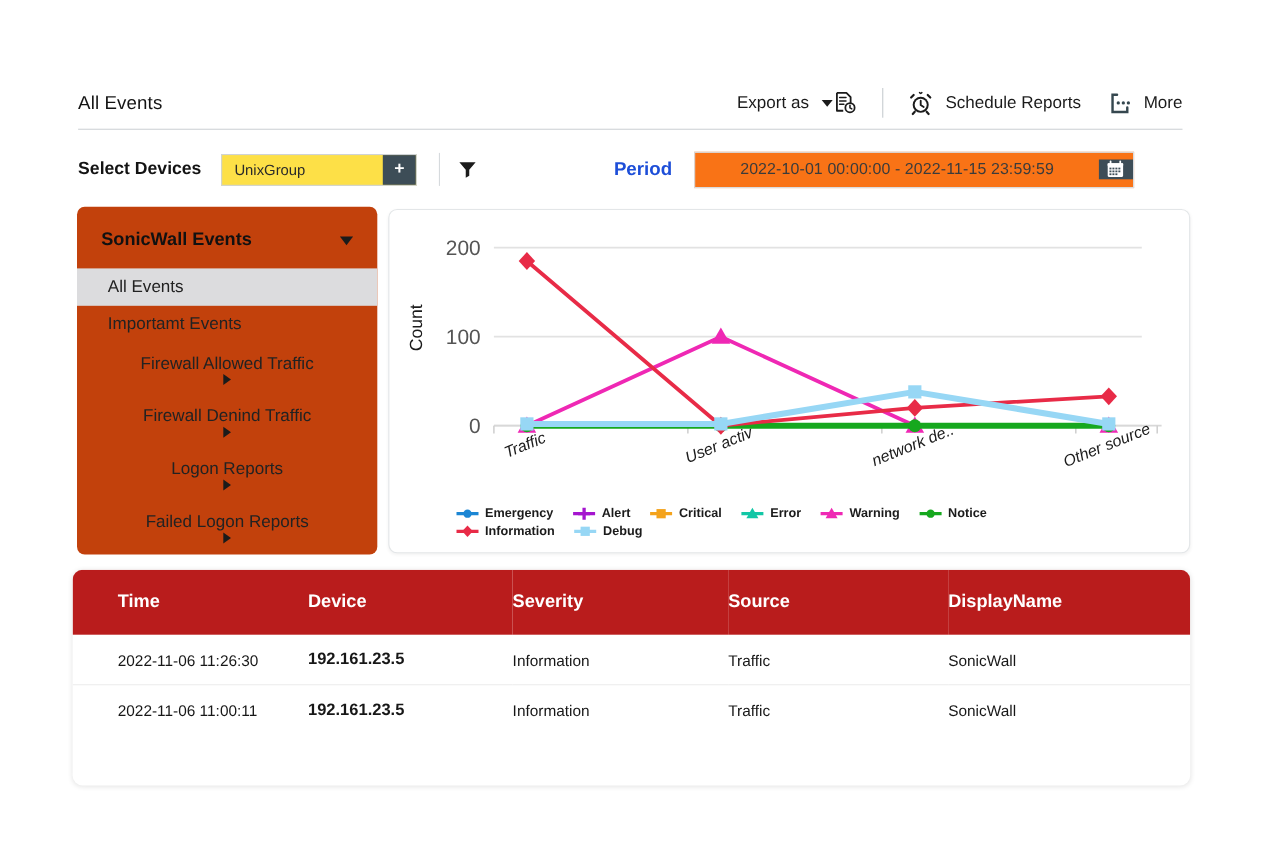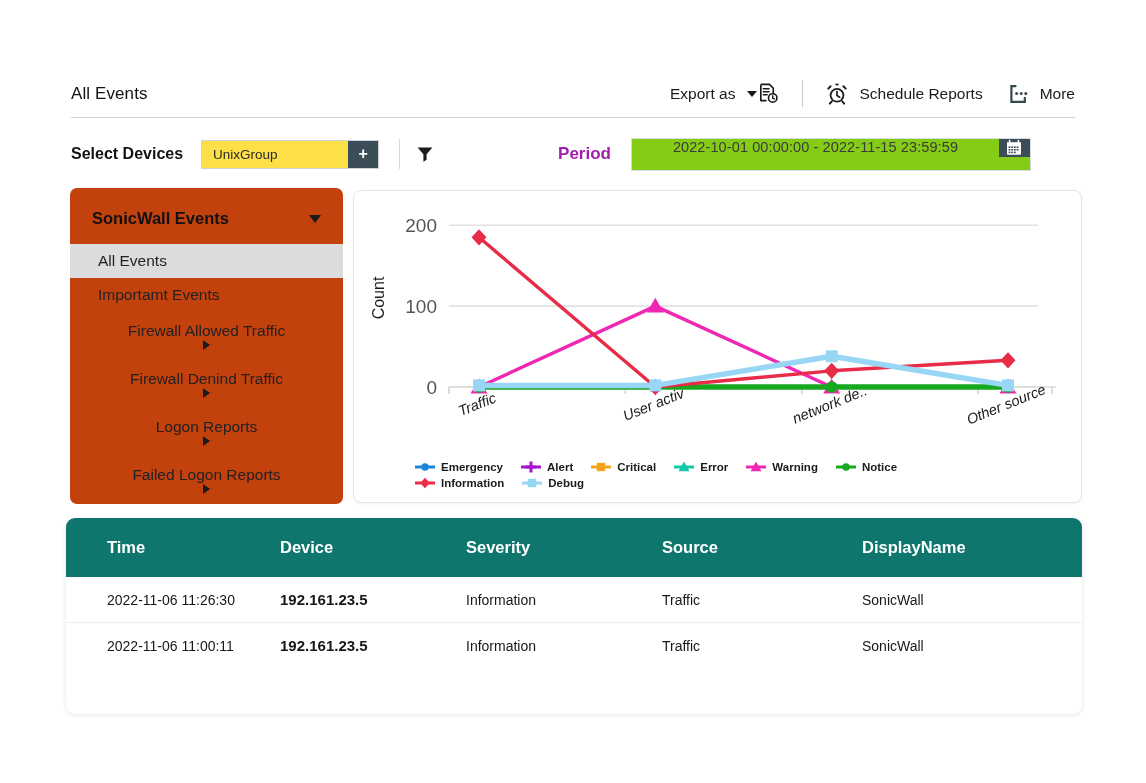--- a/index.html
+++ b/index.html
@@ -51,24 +51,24 @@
     font-size: 13.5px; color: #2a2a2a;
   }
   .device-plus {
     width: 30px; background: #3d4d57; color: #fff;
     display: flex; align-items: center; justify-content: center;
     font-size: 16px; font-weight: 600; cursor: pointer;
   }
   .fb-sep { width: 1px; height: 30px; background: #d6dadd; margin: 0 16px 0 20px; }
   .funnel { cursor: pointer; }
   .period-wrap { display: flex; align-items: center; margin-left: 124px; }
-  .lbl-period { font-size: 17px; font-weight: 700; color: #a21caf; margin-right: 20px; }
+  .lbl-period { font-size: 17px; font-weight: 700; color: #1d4ed8; margin-right: 20px; }
   .period-box {
-    display: flex; align-items: flex-start; height: 33px; width: 400px;
-    border: 1px solid #d9dcdf; background: #84cc16;
+    display: flex; align-items: center; height: 33px; width: 400px;
+    border: 1px solid #d9dcdf; background: #f97316;
   }
   .period-val {
     flex: 1; display: flex; align-items: center; justify-content: center;
     font-size: 14.5px; color: #3b3b3b; letter-spacing: .1px;
   }
   .period-cal {
     width: 31px; background: #3d4d57;
     display: flex; align-items: center; justify-content: center; cursor: pointer;
   }
 
@@ -114,21 +114,21 @@
   .lg-label { font-size: 11.5px; font-weight: 700; color: #1b1b1b; }
 
   
   .table-card {
     position: absolute; left: 66px; top: 518px; width: 1016px; height: 196px;
     background: #fff; border-radius: 9px; overflow: hidden;
     box-shadow: 0 1px 5px rgba(0,0,0,.10);
   }
   table { width: 100%; border-collapse: collapse; table-layout: fixed; }
   thead th {
-    background: #0f766e; color: #fff; text-align: left;
+    background: #b91c1c; color: #fff; text-align: left;
     font-size: 16.5px; font-weight: 700; padding: 20px 0 20px 0; height: 56px;
   }
   tbody td {
     font-size: 14px; color: #171717; padding: 14px 0;
     border-bottom: 1px solid #ededed; height: 44px;
   }
   tbody tr:last-child td { border-bottom: none; }
   .c-time   { width: 214px; padding-left: 41px !important; }
   .c-device { width: 186px; padding-left: 0  !important; }
   .c-sev    { width: 196px; }

